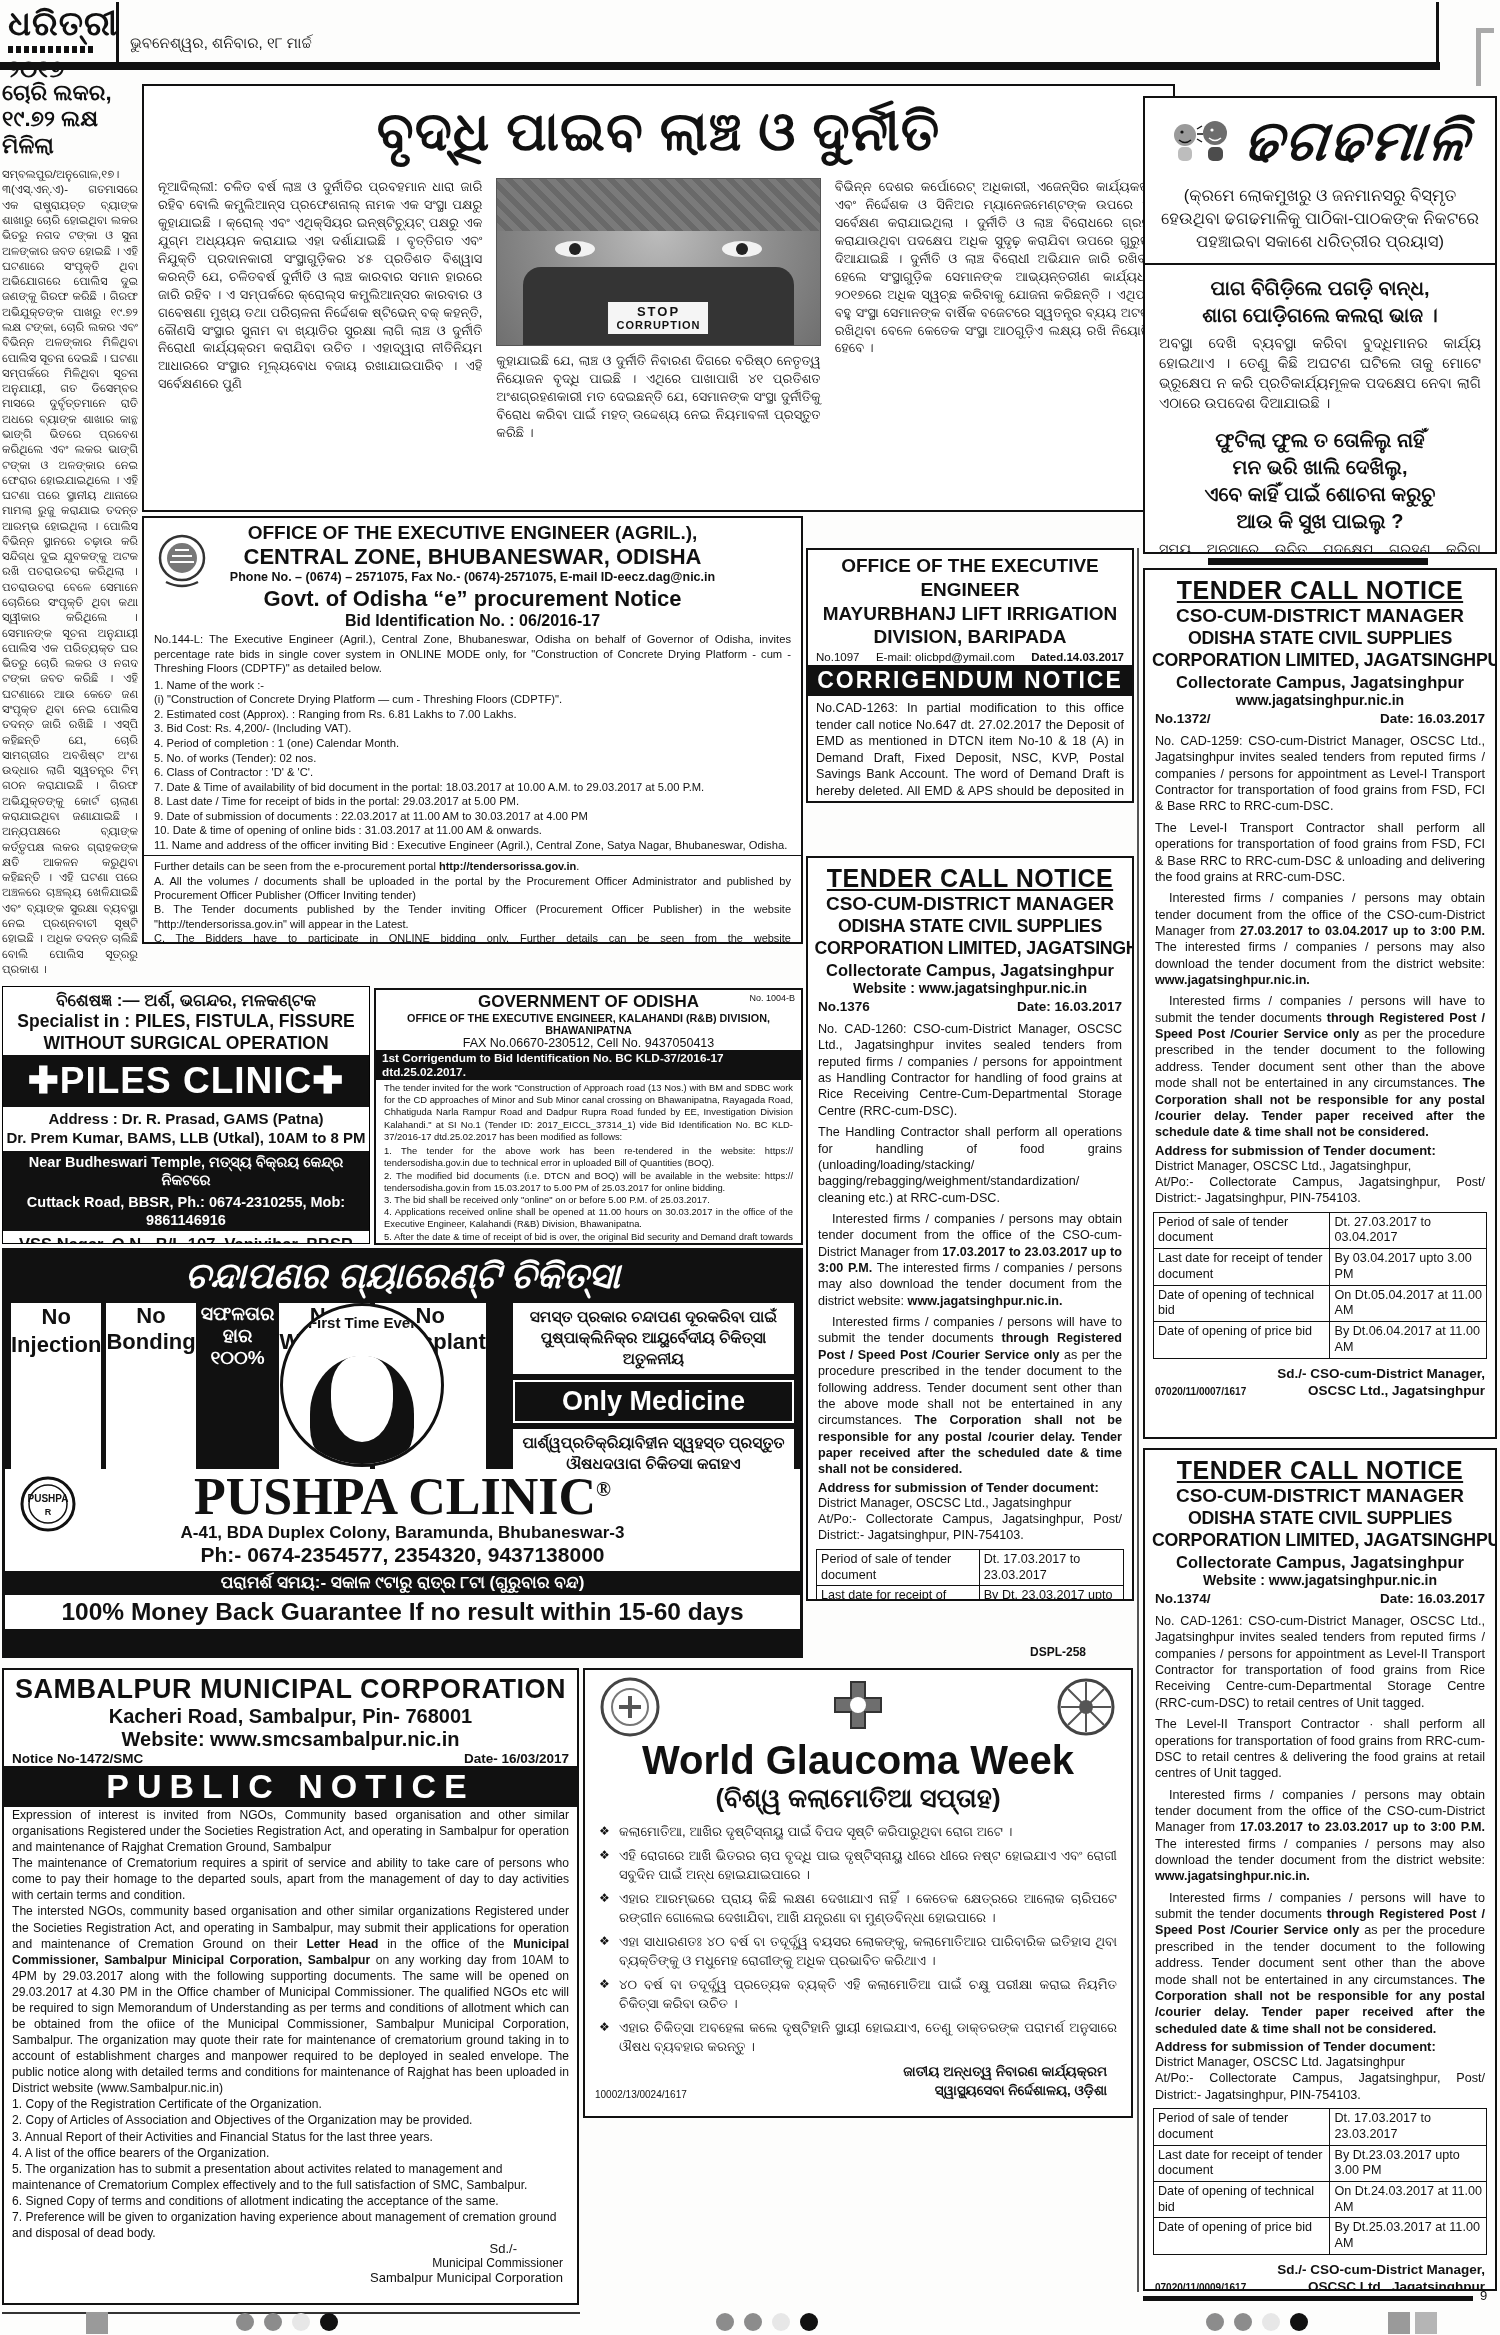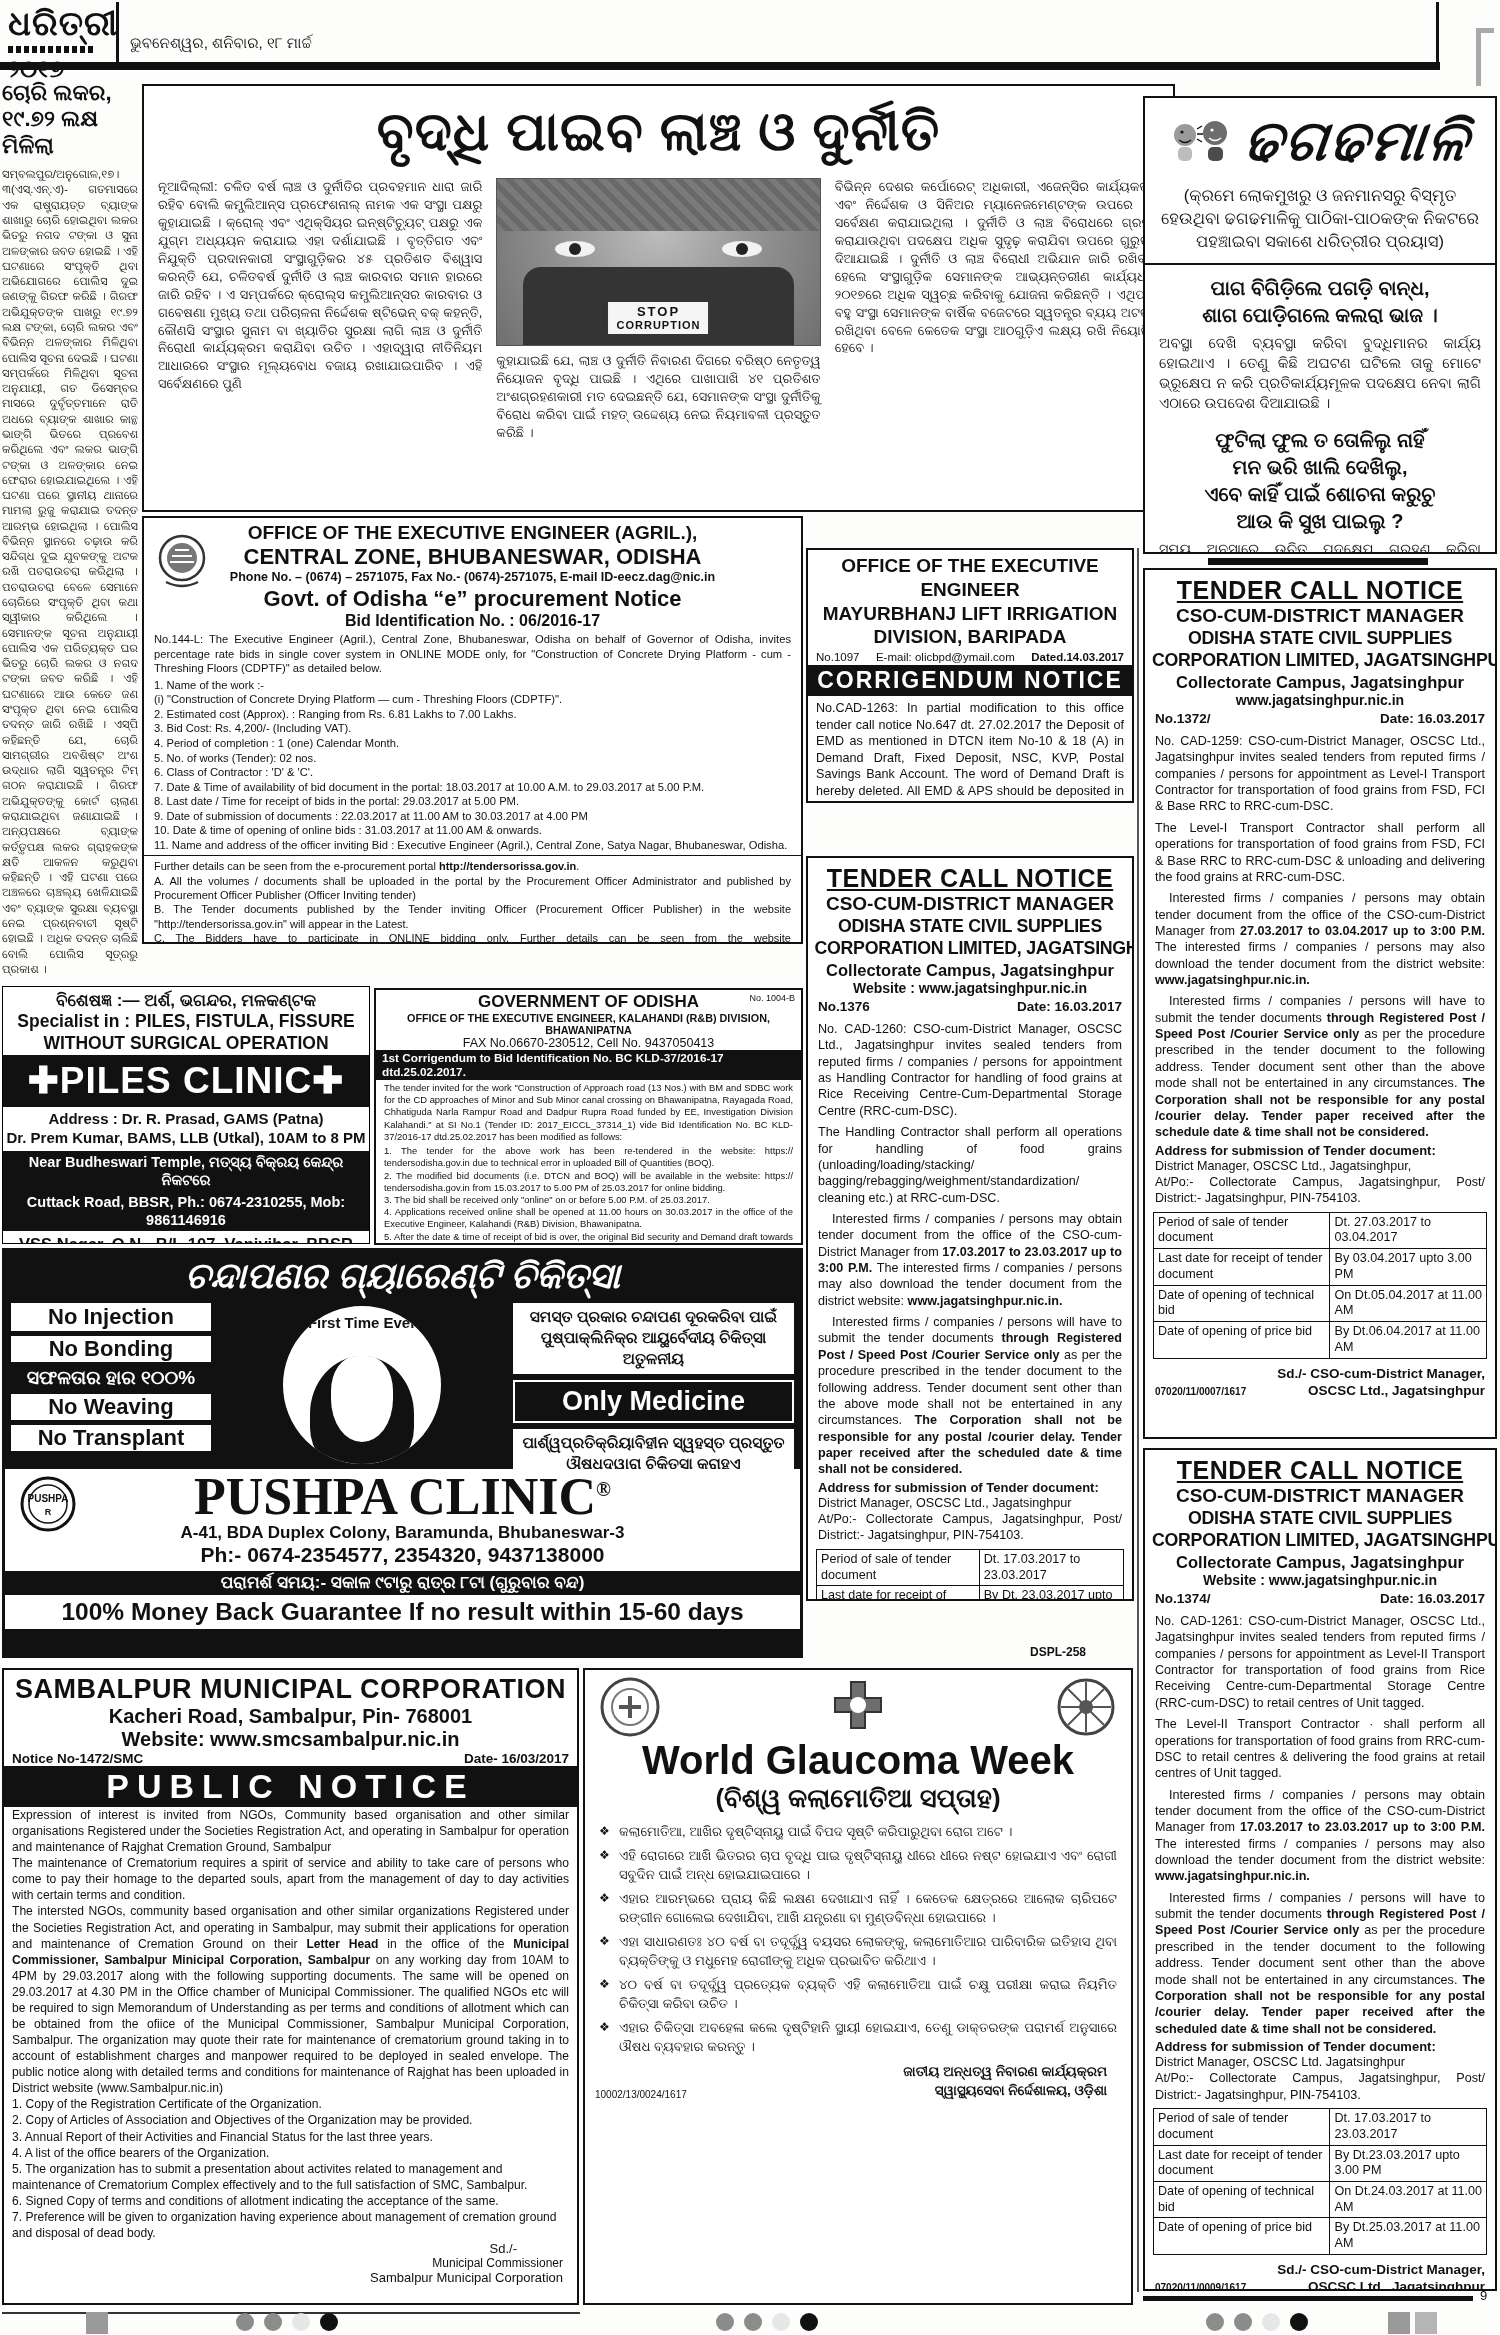--- a/index.html
+++ b/index.html
@@ -294,21 +294,21 @@
   <div class="pl-row" style="font-size:15px">Dr. Prem Kumar, BAMS, LLB (Utkal), 10AM to 8 PM</div>
   <div class="bar pl-row" style="font-size:14.5px;padding:2px 0;margin-top:3px">Near Budheswari Temple, ମତ୍ସ୍ୟ ବିକ୍ରୟ କେନ୍ଦ୍ର ନିକଟରେ</div>
   <div class="bar pl-row" style="font-size:14.5px;padding:2px 0">Cuttack Road, BBSR, Ph.: 0674-2310255, Mob: 9861146916</div>
   <div class="pl-row" style="font-size:16.5px;padding-top:3px">VSS Nagar, Q.N.- B/L-107, Vanivihar, BBSR</div>
 
 </section>
 
 <section class="abs" style="left:2px;top:1248px;width:801px;height:410px;background:#111;overflow:hidden;border:3px solid #111">
   <div class="bar c" style="font-size:36px;font-weight:900;font-style:italic;padding:4px 0 6px">ଚନ୍ଦାପଣର ଗ୍ୟାରେଣ୍ଟି ଚିକିତ୍ସା</div>
   <div style="display:flex;gap:6px;padding:0 6px;height:166px">
-    <div style="width:200px;display:flex;flex-direction:column;gap:5px">
+    <div style="width:200px;display:flex;flex-direction:row;gap:5px">
       <div class="pu-chip" style="font-size:22px;line-height:1.25">No Injection</div>
       <div class="pu-chip" style="font-size:22px">No Bonding</div>
       <div class="c b" style="color:#fff;font-size:19px">ସଫଳତାର ହାର ୧୦୦%</div>
       <div class="pu-chip" style="font-size:22px">No Weaving</div>
       <div class="pu-chip" style="font-size:22px">No Transplant</div>
     </div>
     <div style="width:290px;position:relative">
       <div style="position:absolute;left:50%;top:0;transform:translateX(-50%);width:164px;height:164px;border-radius:50%;background:#fff;border:3px solid #111;overflow:hidden">
         <div class="c b" style="font-size:15px;padding-top:8px">First Time Ever</div>
         <div style="position:absolute;left:50%;bottom:-8px;transform:translateX(-50%);width:104px;height:116px;background:#111;border-radius:52% 52% 40% 40%">
@@ -357,21 +357,21 @@
   <div class="sm-item">4. A list of the office bearers of the Organization.</div>
   <div class="sm-item">5. The organization has to submit a presentation about activites related to management and maintenance of Crematorium Complex effectively and to the full satisfaction of SMC, Sambalpur.</div>
   <div class="sm-item">6. Signed Copy of terms and conditions of allotment indicating the acceptance of the same.</div>
   <div class="sm-item">7. Preference will be given to organization having experience about management of cremation ground and disposal of dead body.</div>
   <div class="r" style="font-size:13px;padding-right:60px">Sd./-</div>
   <div class="r" style="font-size:12px;padding-right:14px">Municipal Commissioner</div>
   <div class="r" style="font-size:13px;padding-right:14px">Sambalpur Municipal Corporation</div>
 </section>
 
 <div class="abs b" style="left:1030px;top:1645px;font-size:12px">DSPL-258</div>
-<section class="abs box" style="left:583px;top:1668px;width:550px;height:637px">
+<section class="abs box" style="left:583px;top:1668px;width:550px;height:450px">
   <div style="display:flex;justify-content:space-between;align-items:center;padding:6px 14px 0">
     <span>
       <svg width="62" height="62" viewBox="0 0 62 62">
         <circle cx="31" cy="31" r="28" fill="#fff" stroke="#444" stroke-width="3"></circle>
         <circle cx="31" cy="31" r="18" fill="none" stroke="#777" stroke-width="2"></circle>
         <path d="M31 20 v22 M20 31 h22" stroke="#555" stroke-width="4"></path>
       </svg>
     </span>
     <span>
       <svg width="70" height="62" viewBox="0 0 70 62">

